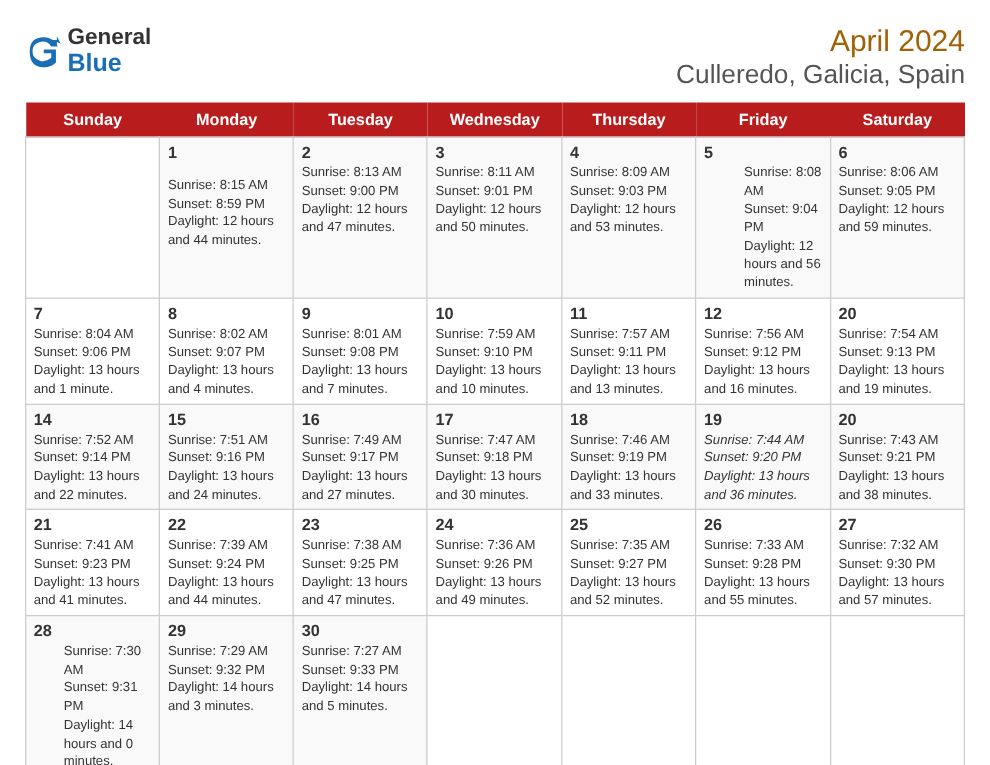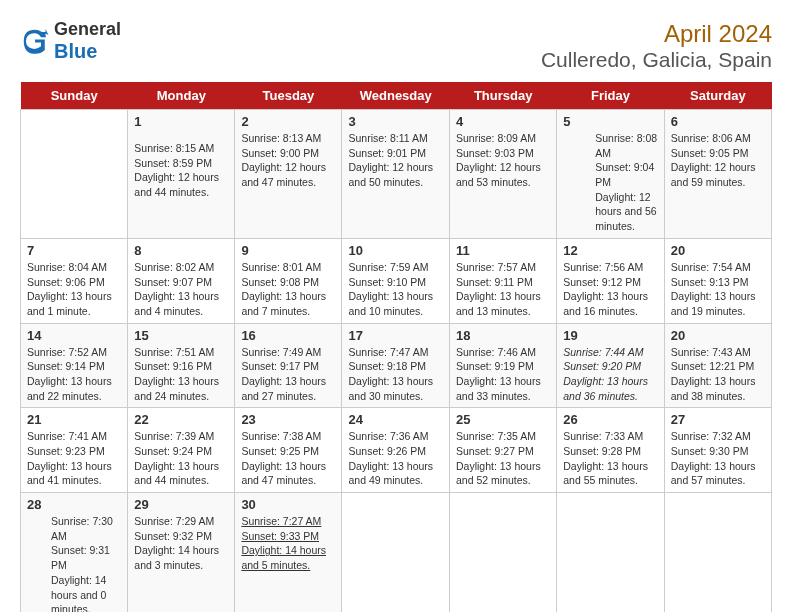--- a/index.html
+++ b/index.html
@@ -242,21 +242,21 @@
         </td>
         <td>
           <span class="day-number">19</span>
           <div class="day-info" style="white-space: pre-line; font-style: italic;">Sunrise: 7:44 AM
 Sunset: 9:20 PM
 Daylight: 13 hours and 36 minutes.</div>
         </td>
         <td>
           <span class="day-number">20</span>
           <div class="day-info" style="white-space: pre-line;">Sunrise: 7:43 AM
-Sunset: 12:21 PM
+Sunset: 9:21 PM
 Daylight: 13 hours and 38 minutes.</div>
         </td>
       </tr>
       <tr>
         <td>
           <span class="day-number">21</span>
           <div class="day-info" style="white-space: pre-line;">Sunrise: 7:41 AM
 Sunset: 9:23 PM
 Daylight: 13 hours and 41 minutes.</div>
         </td>
@@ -305,21 +305,21 @@
 Daylight: 14 hours and 0 minutes.</div>
         </td>
         <td>
           <span class="day-number">29</span>
           <div class="day-info" style="white-space: pre-line;">Sunrise: 7:29 AM
 Sunset: 9:32 PM
 Daylight: 14 hours and 3 minutes.</div>
         </td>
         <td>
           <span class="day-number">30</span>
-          <div class="day-info" style="white-space: pre-line; text-decoration: underline;">Sunrise: 7:27 AM
+          <div class="day-info" style="white-space: pre-line;">Sunrise: 7:27 AM
 Sunset: 9:33 PM
 Daylight: 14 hours and 5 minutes.</div>
         </td>
         <td class="empty"></td>
         <td class="empty"></td>
         <td class="empty"></td>
         <td class="empty"></td>
       </tr>
     </tbody>
 </table>

